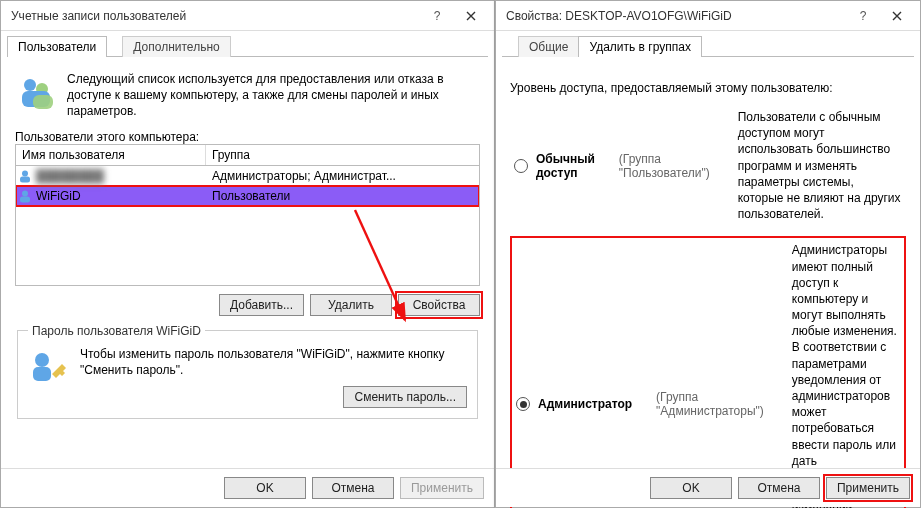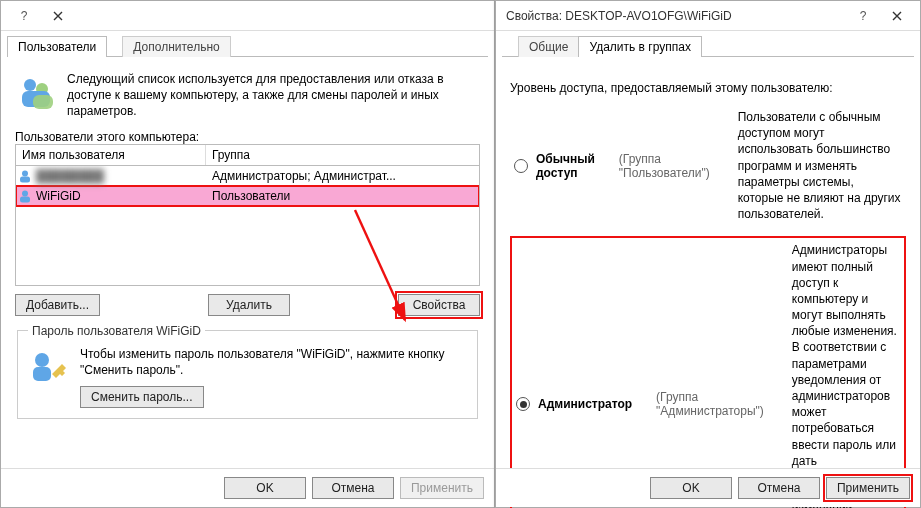--- a/index.html
+++ b/index.html
@@ -29,24 +29,24 @@
 
   .listhdr { border: 1px solid #bbb; height: 22px; display: flex; align-items: center; }
   .listhdr .col1 { width: 190px; padding-left: 6px; border-right: 1px solid #ddd; height:100%; display:flex; align-items:center; }
   .listhdr .col2 { flex: 1; padding-left: 6px; height:100%; display:flex; align-items:center; }
 
   .listbox { border: 1px solid #bbb; border-top: none; height: 120px; overflow: hidden; }
   .row { display: flex; align-items: center; height: 20px; }
   .row .ico { width: 18px; display:flex; justify-content:center; }
   .row .c1 { width: 172px; padding-left: 2px; }
   .row .c2 { flex: 1; padding-left: 6px; }
-  .row.selected { background: #f9a8d4; }
+  .row.selected { background: #8b5cf6; }
   .highlight-red { outline: 2px solid #e11; outline-offset: -1px; }
 
-  .btnbar { display: flex; justify-content: space-between; gap: 6px; margin: 8px 0; }
+  .btnbar { display: flex; justify-content: flex-end; gap: 6px; margin: 8px 0; }
   .btn { min-width: 82px; height: 22px; border: 1px solid #888; background: #e9e9e9; color: #222; display:inline-flex; align-items:center; justify-content:center; cursor:pointer; padding: 0 10px; }
   .btn:disabled { color:#9a9a9a; border-color:#bbb; background:#f0f0f0; cursor:default; }
 
   fieldset.group { border: 1px solid #ccc; padding: 8px 10px 10px; margin-top: 6px; }
   fieldset.group legend { padding: 0 4px; color:#333; }
 
   .pw-row { display:flex; gap:10px; align-items:flex-start; }
   .pw-icon { width:42px; height:42px; flex:none; }
 
   .footer { position: absolute; bottom: 0; left: 0; right: 0; border-top: 1px solid #ddd; padding: 8px 10px; display:flex; justify-content:flex-end; gap:6px; background:#fff; }
@@ -72,20 +72,21 @@
   
   svg { display:block; }
 
   .blur { filter: blur(3px); color:#777; }
 </style>
 </head>
 <body>
 
 <div class="dlg dlg-left">
   <div class="titlebar">
+    <span class="title">Учетные записи пользователей</span>
     <div class="winbtn">?</div>
     <div class="winbtn">
       <svg width="10" height="10" viewBox="0 0 10 10">
           <path d="M1 1 L9 9 M9 1 L1 9" stroke="#333" stroke-width="1.4"></path>
         </svg>
     </div>
   </div>
 
   <div class="tabs">
     <div class="tab active">Пользователи</div>

